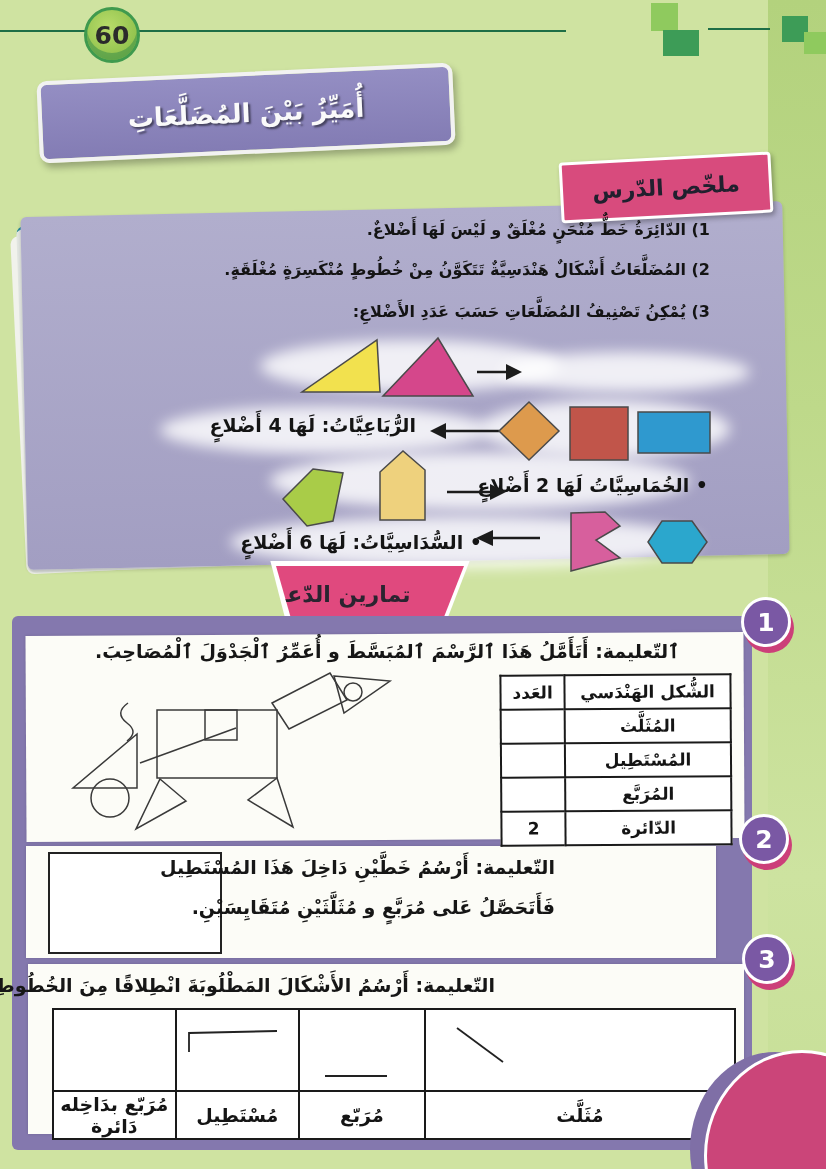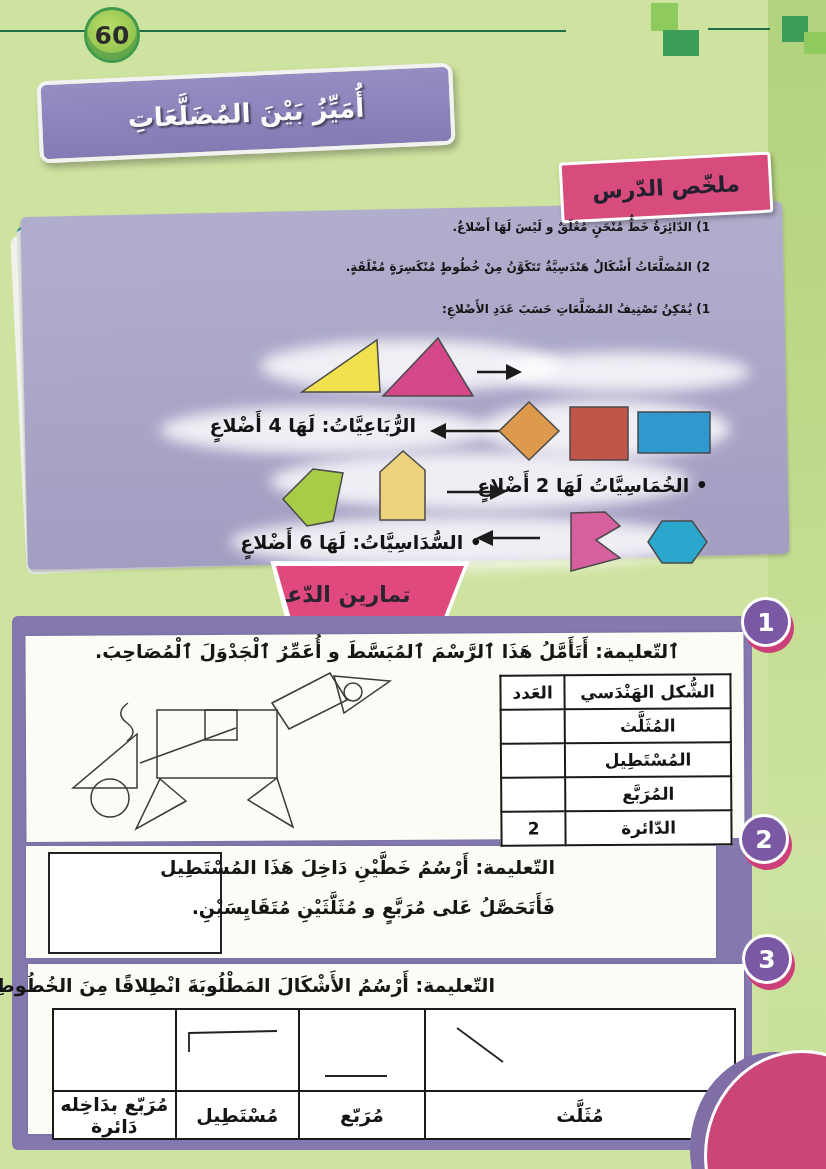--- a/index.html
+++ b/index.html
@@ -34,21 +34,21 @@
       font-size:22px;font-weight:bold;color:#20202e;}
   .sheet-a{left:18px;top:218px;width:760px;height:338px;background:#f1f2ec;
       transform:rotate(-2.8deg);border-radius:8px;}
   .sheet-b{left:22px;top:213px;width:756px;height:344px;background:#e2e6e1;
       transform:rotate(-2deg);border-radius:8px;border-top:3px solid #2b8b9b;}
   .summary-box{left:24px;top:209px;width:762px;height:353px;
       background:linear-gradient(180deg,#b1aecd,#a29ec2);
       transform:rotate(-1.2deg);border-radius:6px;box-shadow:0 2px 4px rgba(0,0,0,.2);}
   .streak{position:absolute;background:rgba(255,255,255,.82);border-radius:50%;filter:blur(7px);}
   .spoint{position:absolute;left:50px;width:660px;text-align:right;direction:rtl;
-      font-size:12px;font-weight:bold;color:#141414;}
+      font-size:16px;font-weight:bold;color:#141414;}
   .srow-label{position:absolute;direction:rtl;text-align:right;
       font-size:19px;font-weight:bold;color:#141414;white-space:nowrap;}
   
   .tamarin-outer{left:264px;top:561px;width:212px;height:66px;background:#fff;
       clip-path:polygon(3% 0,97% 0,85% 100%,11% 100%);filter:drop-shadow(2px 3px 3px rgba(0,0,0,.25));}
   .tamarin-inner{position:absolute;left:6px;top:5px;right:6px;bottom:5px;background:#e0497e;
       clip-path:polygon(3% 0,97% 0,86% 100%,11% 100%);
       display:flex;align-items:center;justify-content:flex-end;
       font-size:22px;font-weight:bold;color:#2a2430;}
   .ex-panel{left:12px;top:616px;width:740px;height:534px;background:#8478ae;border-radius:6px;}
@@ -107,21 +107,21 @@
 
   <div class="streak" style="left:260px;top:340px;width:300px;height:52px;"></div>
   <div class="streak" style="left:500px;top:352px;width:250px;height:40px;"></div>
   <div class="streak" style="left:160px;top:406px;width:330px;height:48px;"></div>
   <div class="streak" style="left:480px;top:400px;width:250px;height:58px;"></div>
   <div class="streak" style="left:270px;top:452px;width:420px;height:58px;"></div>
   <div class="streak" style="left:230px;top:516px;width:470px;height:52px;"></div>
 
   <div class="spoint" style="top:220px;">1) الدّائِرَةُ خَطٌّ مُنْحَنٍ مُغْلَقٌ و لَيْسَ لَهَا أَضْلاعٌ.</div>
   <div class="spoint" style="top:260px;">2) المُضَلَّعَاتُ أَشْكَالٌ هَنْدَسِيَّةٌ تَتَكَوَّنُ مِنْ خُطُوطٍ مُنْكَسِرَةٍ مُغْلَقَةٍ.</div>
-  <div class="spoint" style="top:302px;">1) يُمْكِنُ تَصْنِيفُ المُضَلَّعَاتِ حَسَبَ عَدَدِ الأَضْلاعِ:</div>
+  <div class="spoint" style="top:302px;">3) يُمْكِنُ تَصْنِيفُ المُضَلَّعَاتِ حَسَبَ عَدَدِ الأَضْلاعِ:</div>
 
   <div class="srow-label" style="left:186px;top:414px;width:230px;">الرُّبَاعِيَّاتُ: لَهَا 4 أَضْلاعٍ</div>
   <div class="srow-label" style="left:478px;top:474px;width:230px;">• الخُمَاسِيَّاتُ لَهَا 2 أَضْلاعٍ</div>
   <div class="srow-label" style="left:252px;top:531px;width:230px;">• السُّدَاسِيَّاتُ: لَهَا 6 أَضْلاعٍ</div>
 
   <svg width="826" height="1169" viewBox="0 0 826 1169">
 
     <polygon points="302,392 380,392 377,340" fill="#f2e14e" stroke="#4a4a4a" stroke-width="1.5"></polygon>
     <polygon points="383,396 473,396 438,338" fill="#d5478b" stroke="#4a4a4a" stroke-width="1.5"></polygon>
     <line x1="477" y1="372" x2="506" y2="372" stroke="#1c1c1c" stroke-width="2.5"></line>

